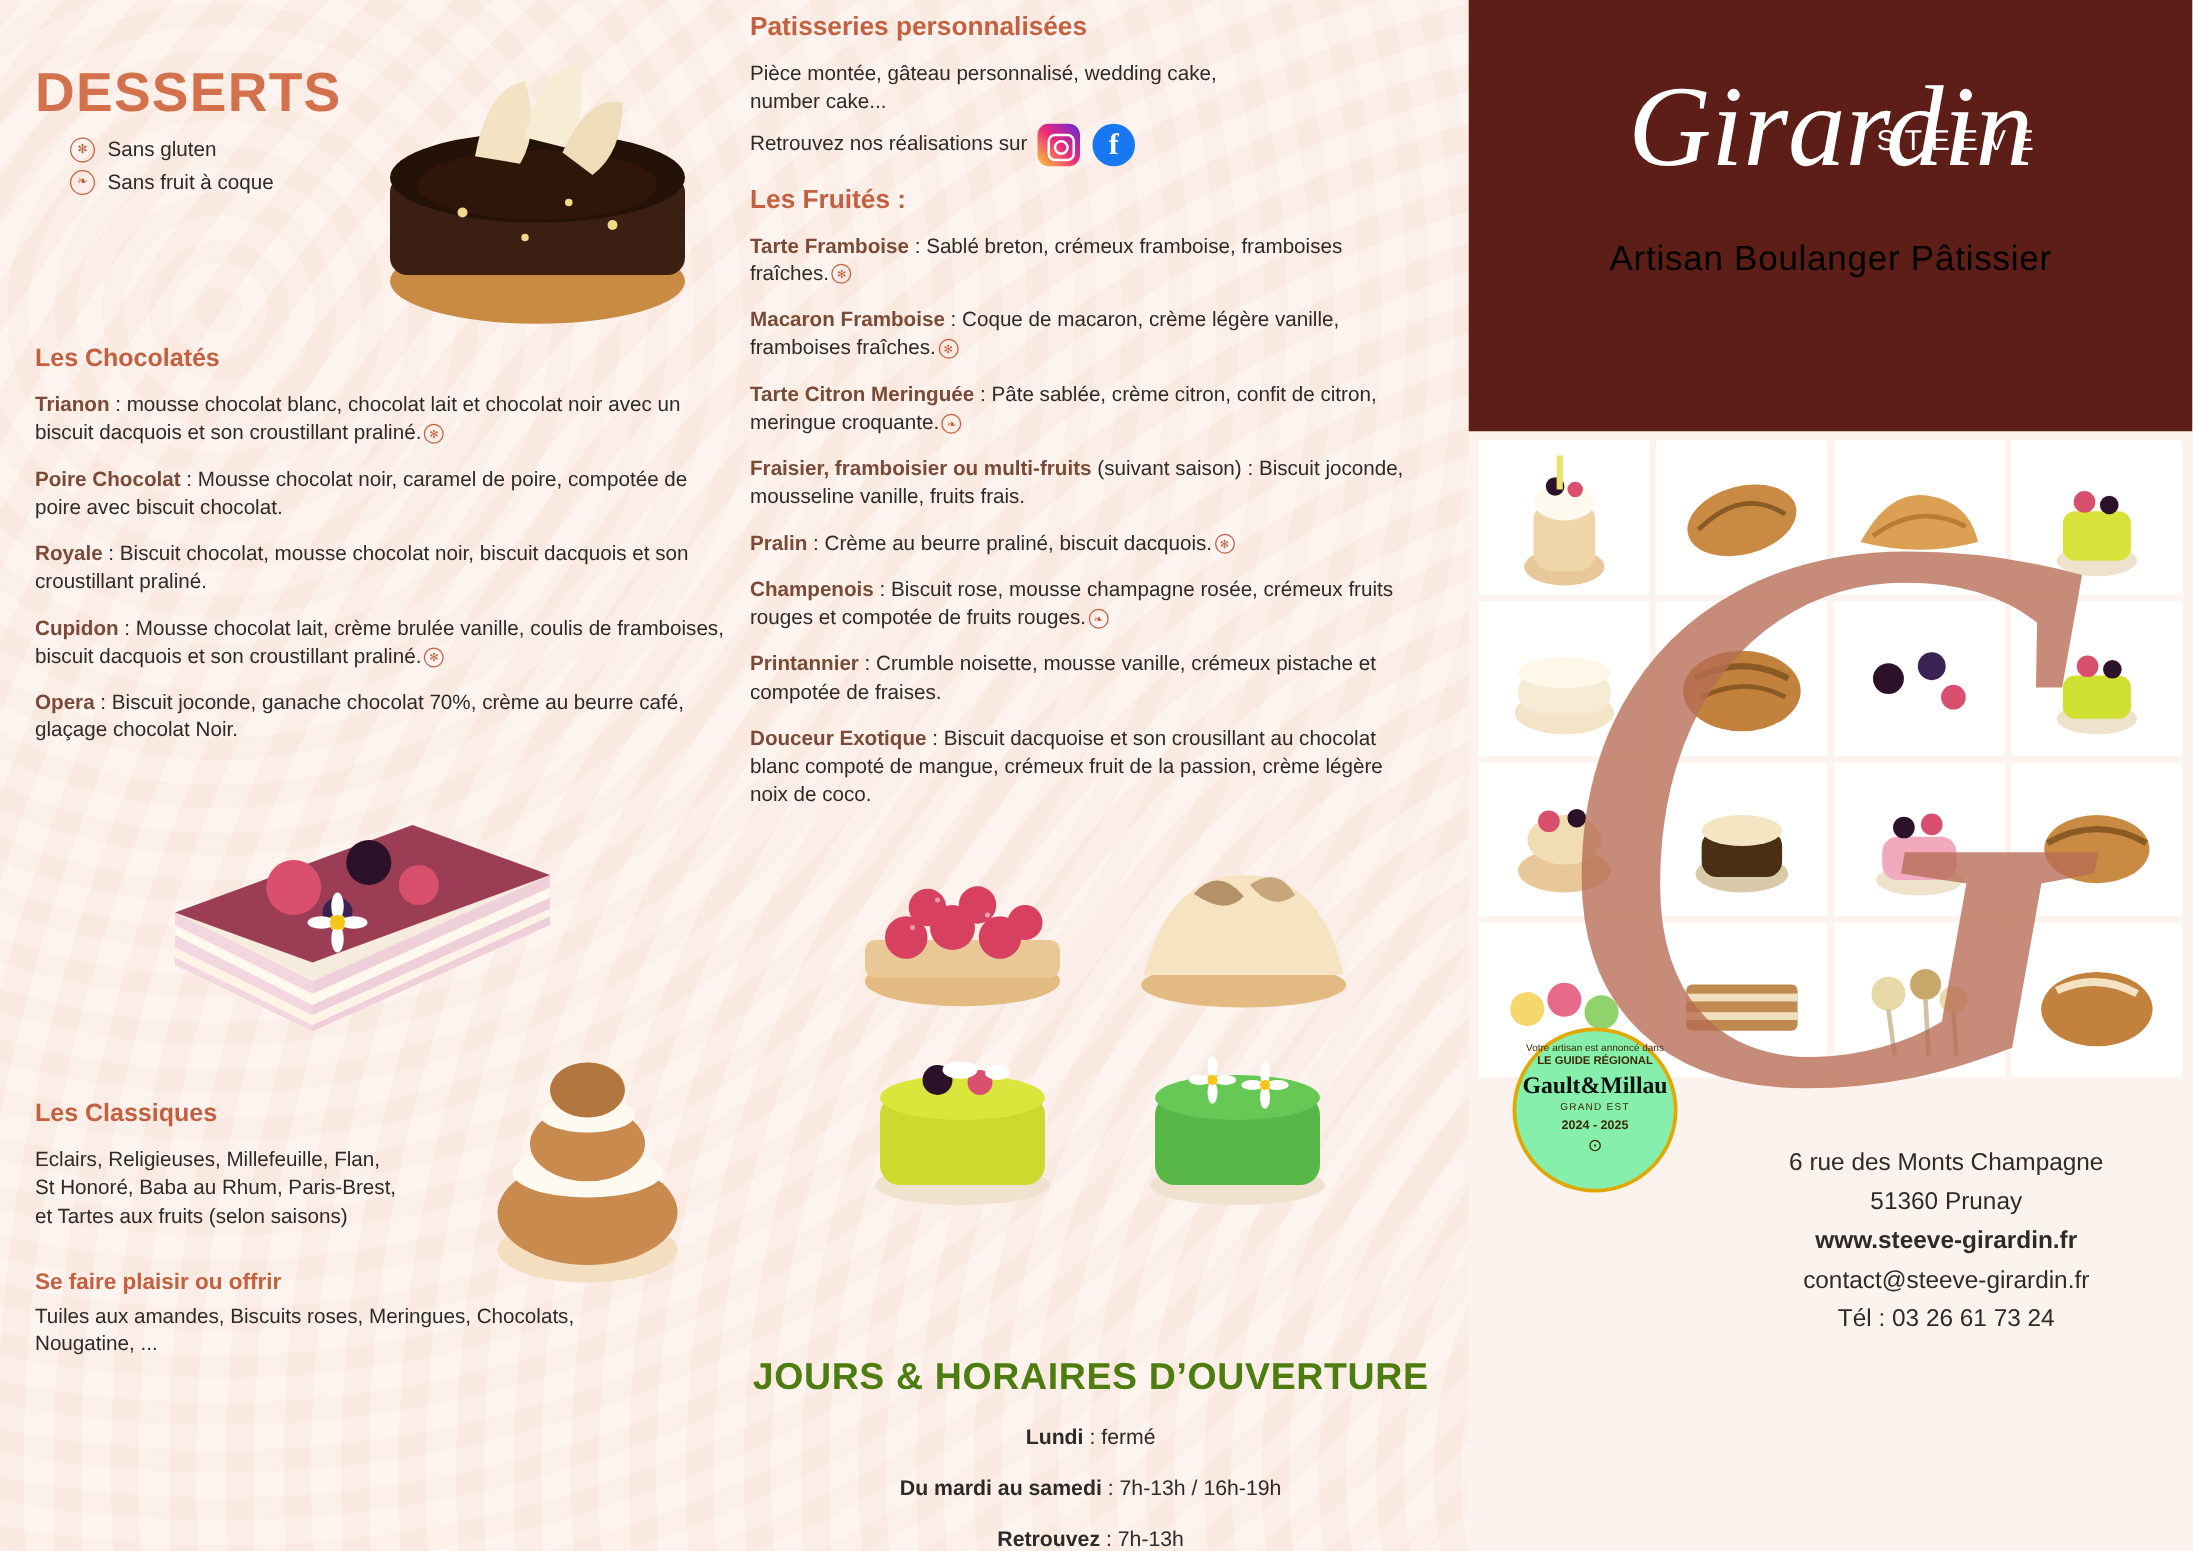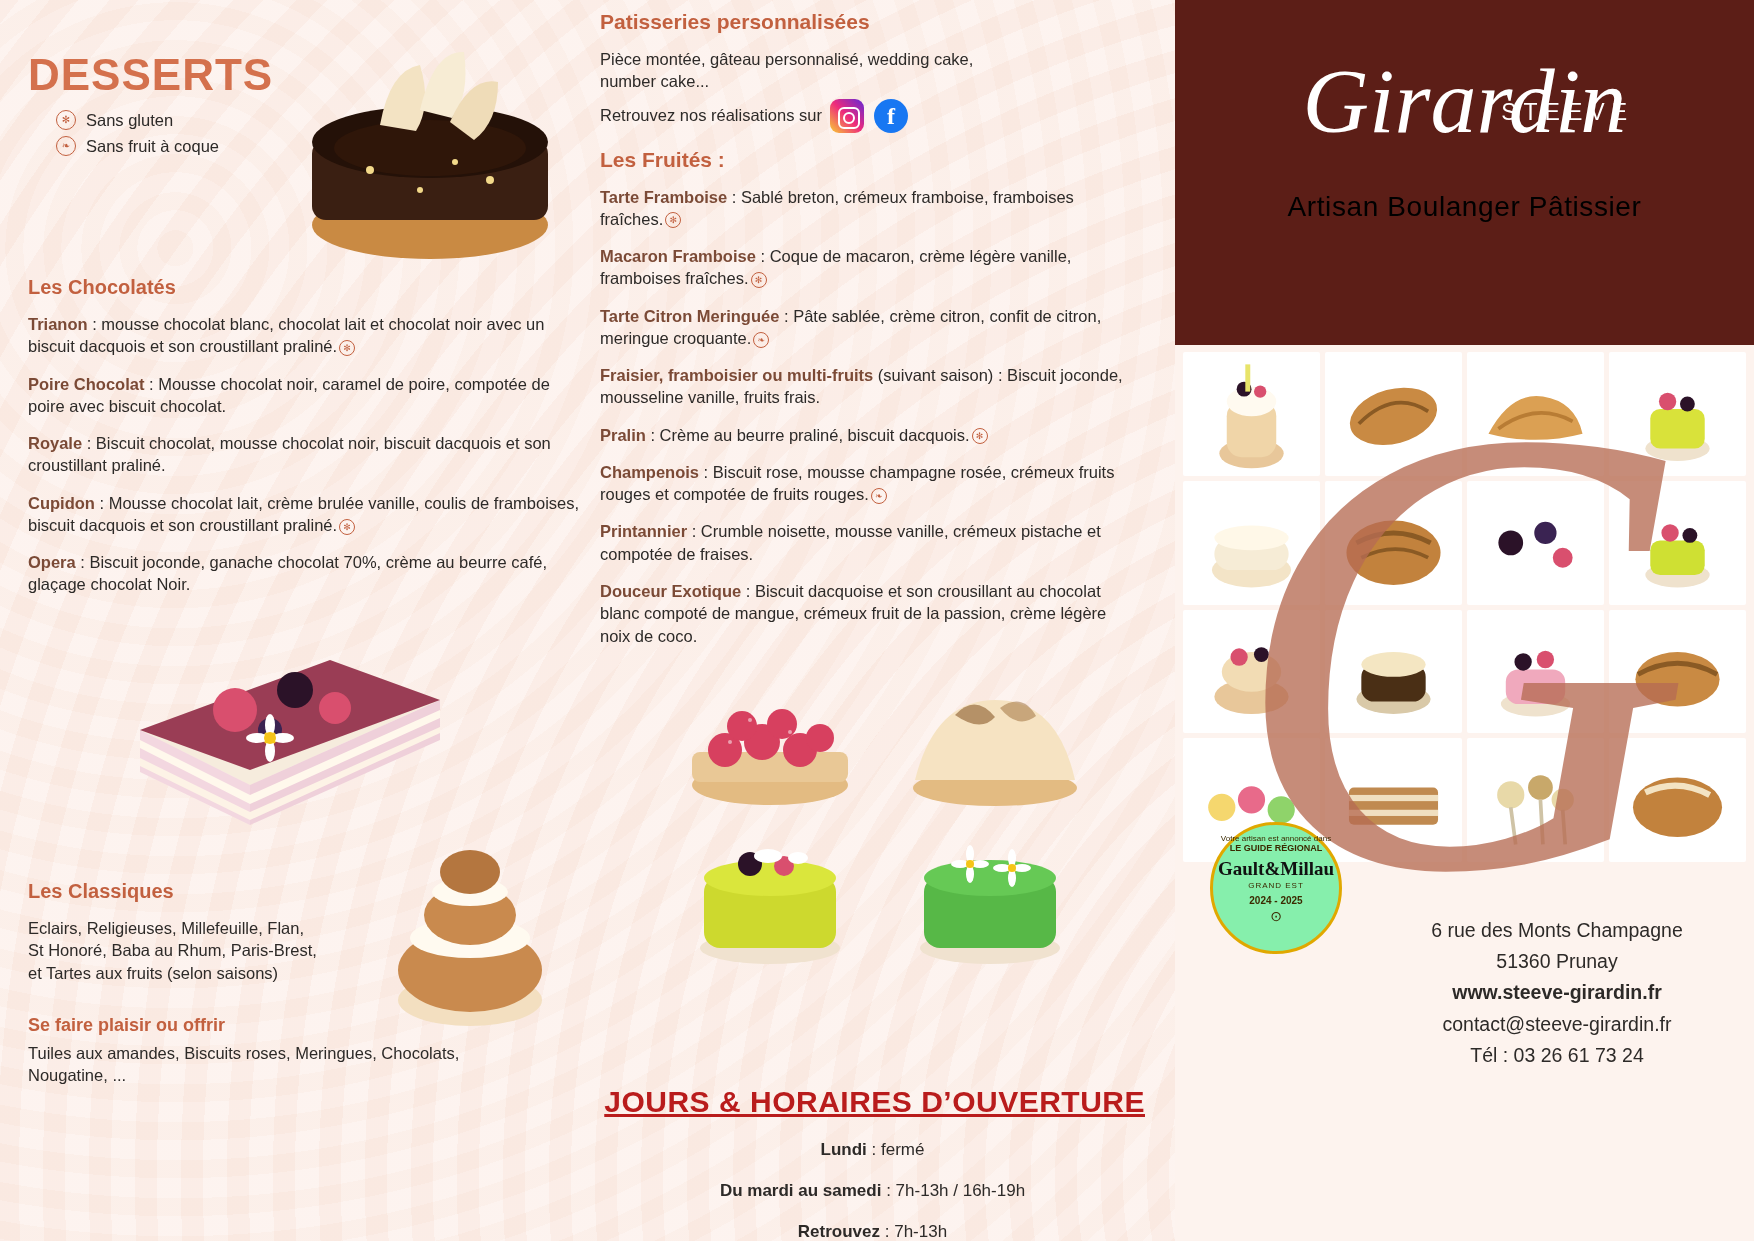--- a/index.html
+++ b/index.html
@@ -59,21 +59,21 @@
 
   
   #mid{ left:600px; top:10px; width:540px; }
   .social{ display:inline-flex; gap:10px; vertical-align:middle; margin-left:8px;}
   .ig, .fb{ width:34px; height:34px; border-radius:9px; display:inline-block; }
   .ig{ background:linear-gradient(45deg,#f9ce34,#ee2a7b,#6228d7); position:relative;}
   .ig:after{ content:""; position:absolute; left:8px; top:8px; width:18px;height:18px;border:2.4px solid #fff;border-radius:6px;}
   .ig:before{ content:""; position:absolute; left:13px; top:13px; width:8px;height:8px;border:2.4px solid #fff;border-radius:50%; z-index:2;}
   .fb{ background:#1877f2; border-radius:50%; color:#fff; font-weight:bold; font-size:24px; text-align:center; line-height:34px; font-family:"Liberation Serif",serif;}
 
-  .hours-title{ color:#b91c1c; font-weight:bold; font-size:30px; text-align:right; letter-spacing:.5px;text-decoration:underline;}
+  .hours-title{ color:#4d7c0f; font-weight:bold; font-size:30px; text-align:center; letter-spacing:.5px;}
   .hours-line{ text-align:center; font-size:17px; color:#2d2a28; margin-top:21px;}
   .hours-line b{ color:#2d2a28;}
 
   
   .p-frais{ left:680px; top:680px; width:180px; height:130px;}
   .p-merin{ left:900px; top:680px; width:190px; height:130px;}
   .p-lime{ left:680px; top:820px; width:180px; height:150px;}
   .p-green{ left:900px; top:820px; width:180px; height:150px;}
 
   

